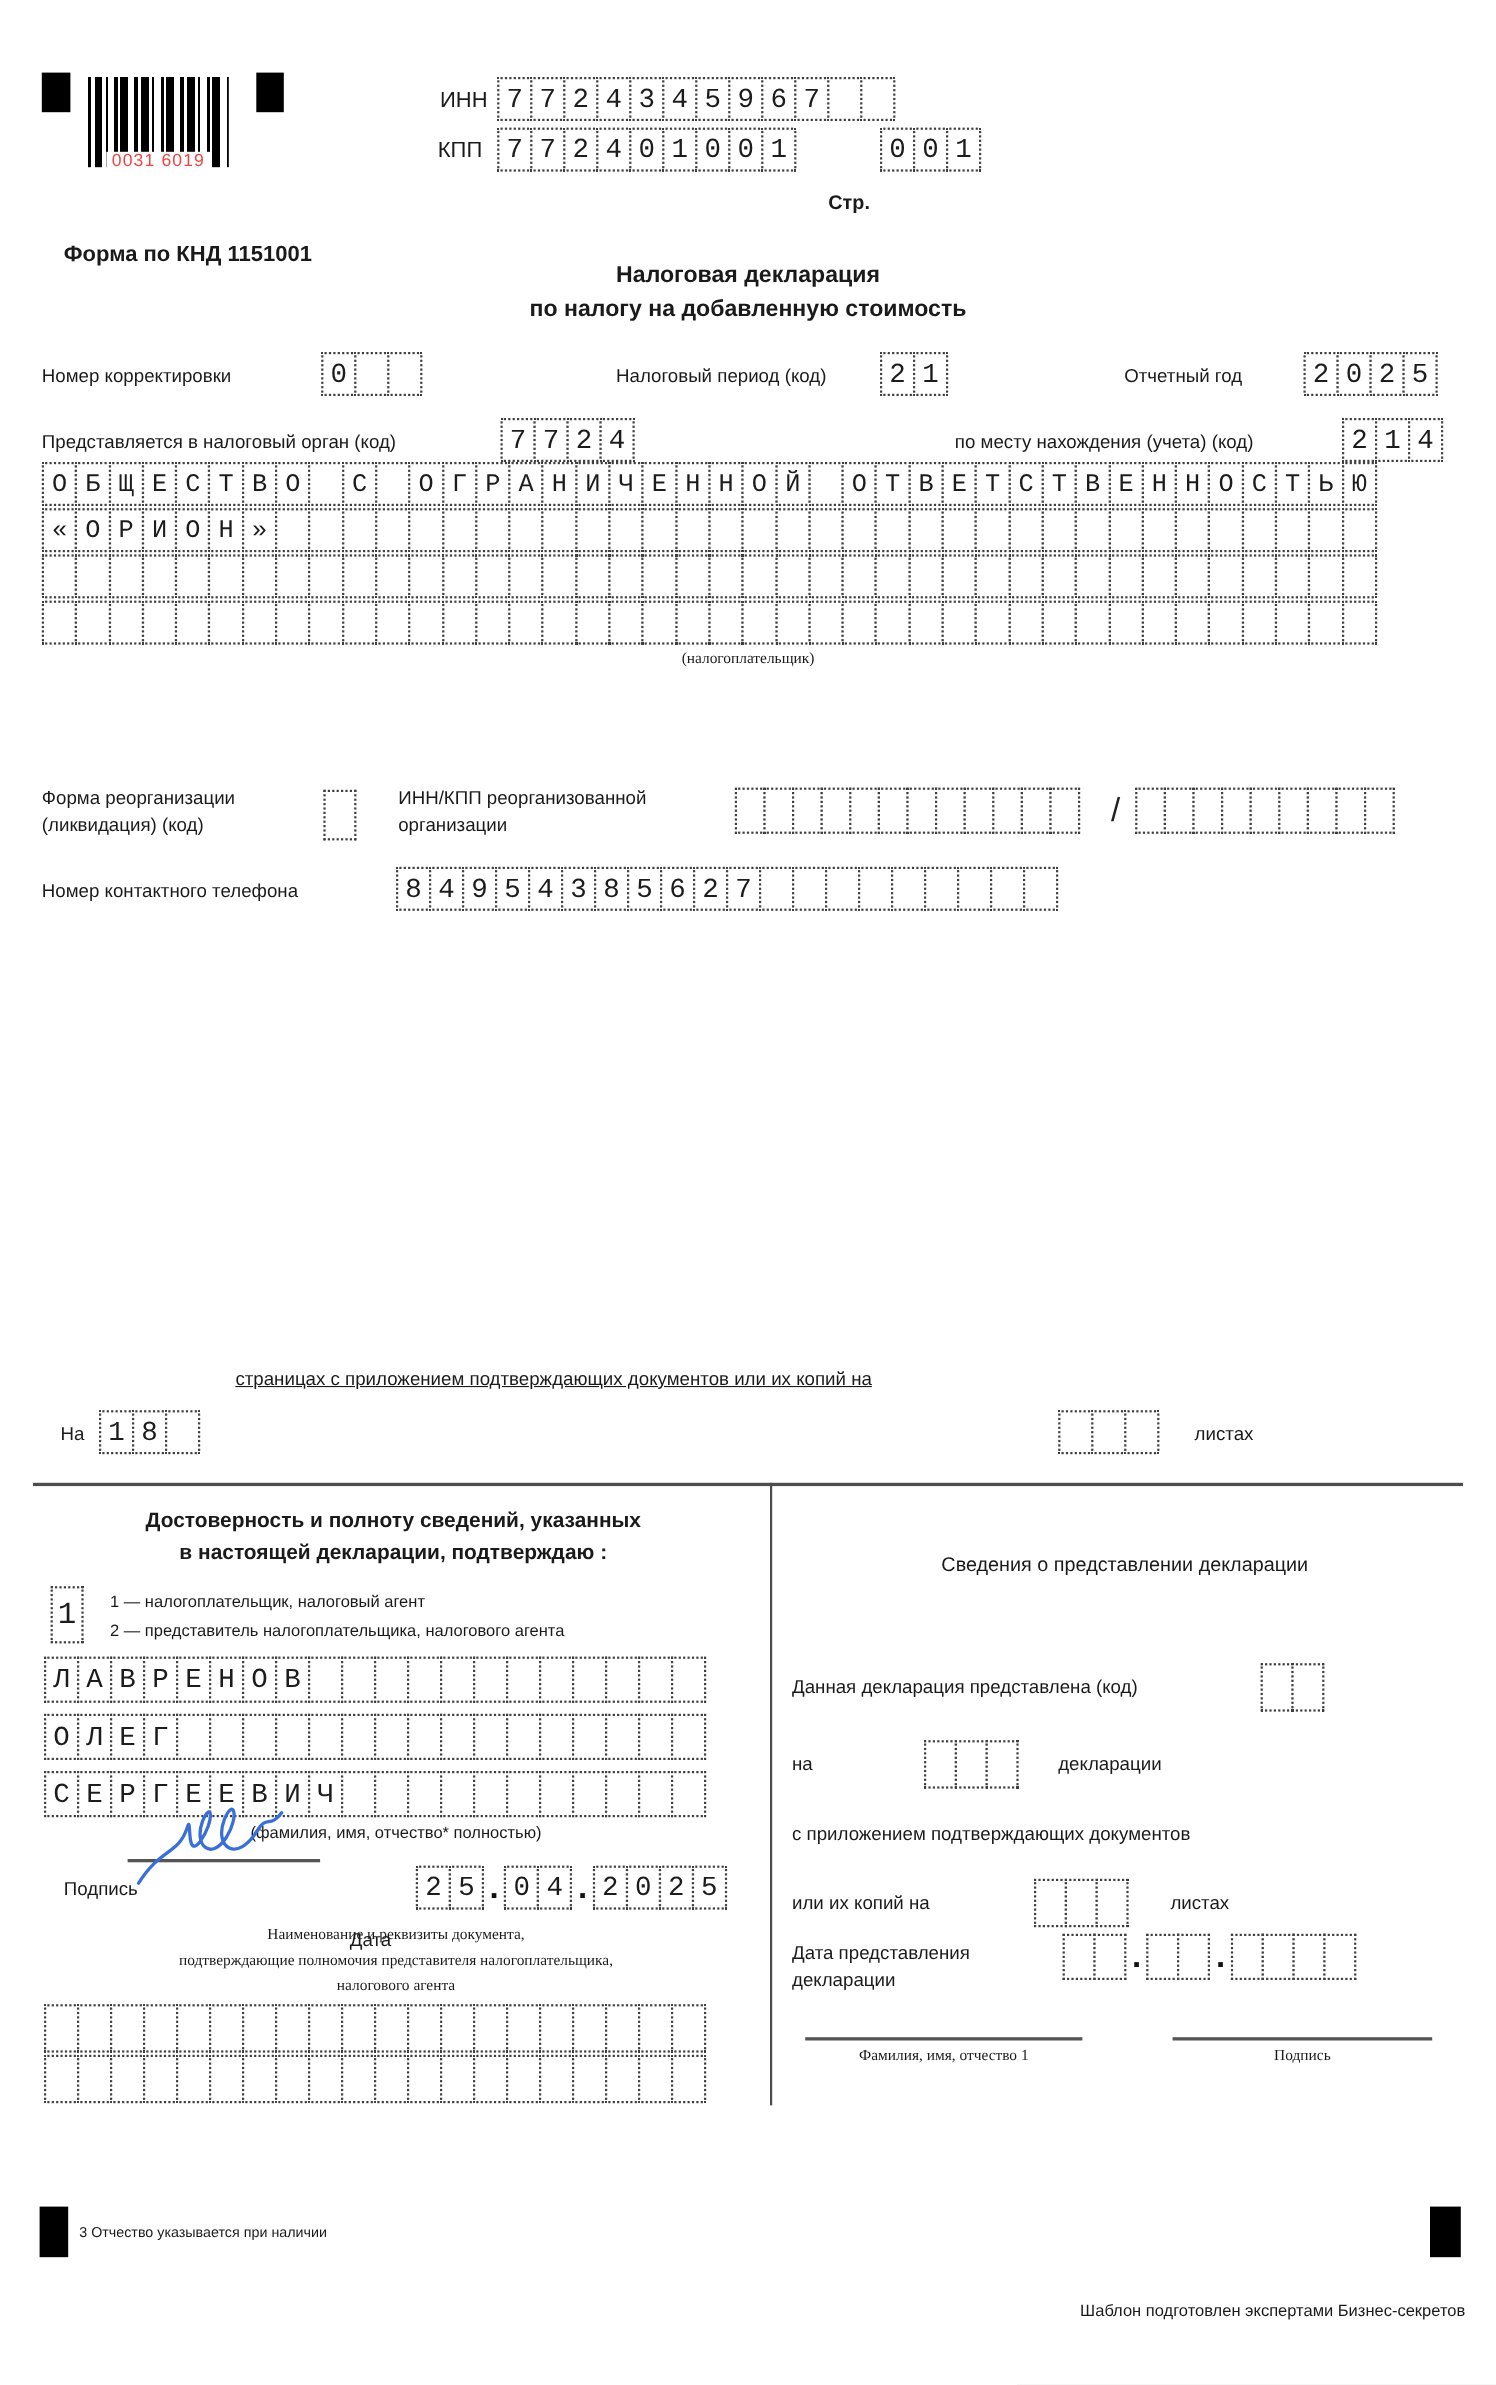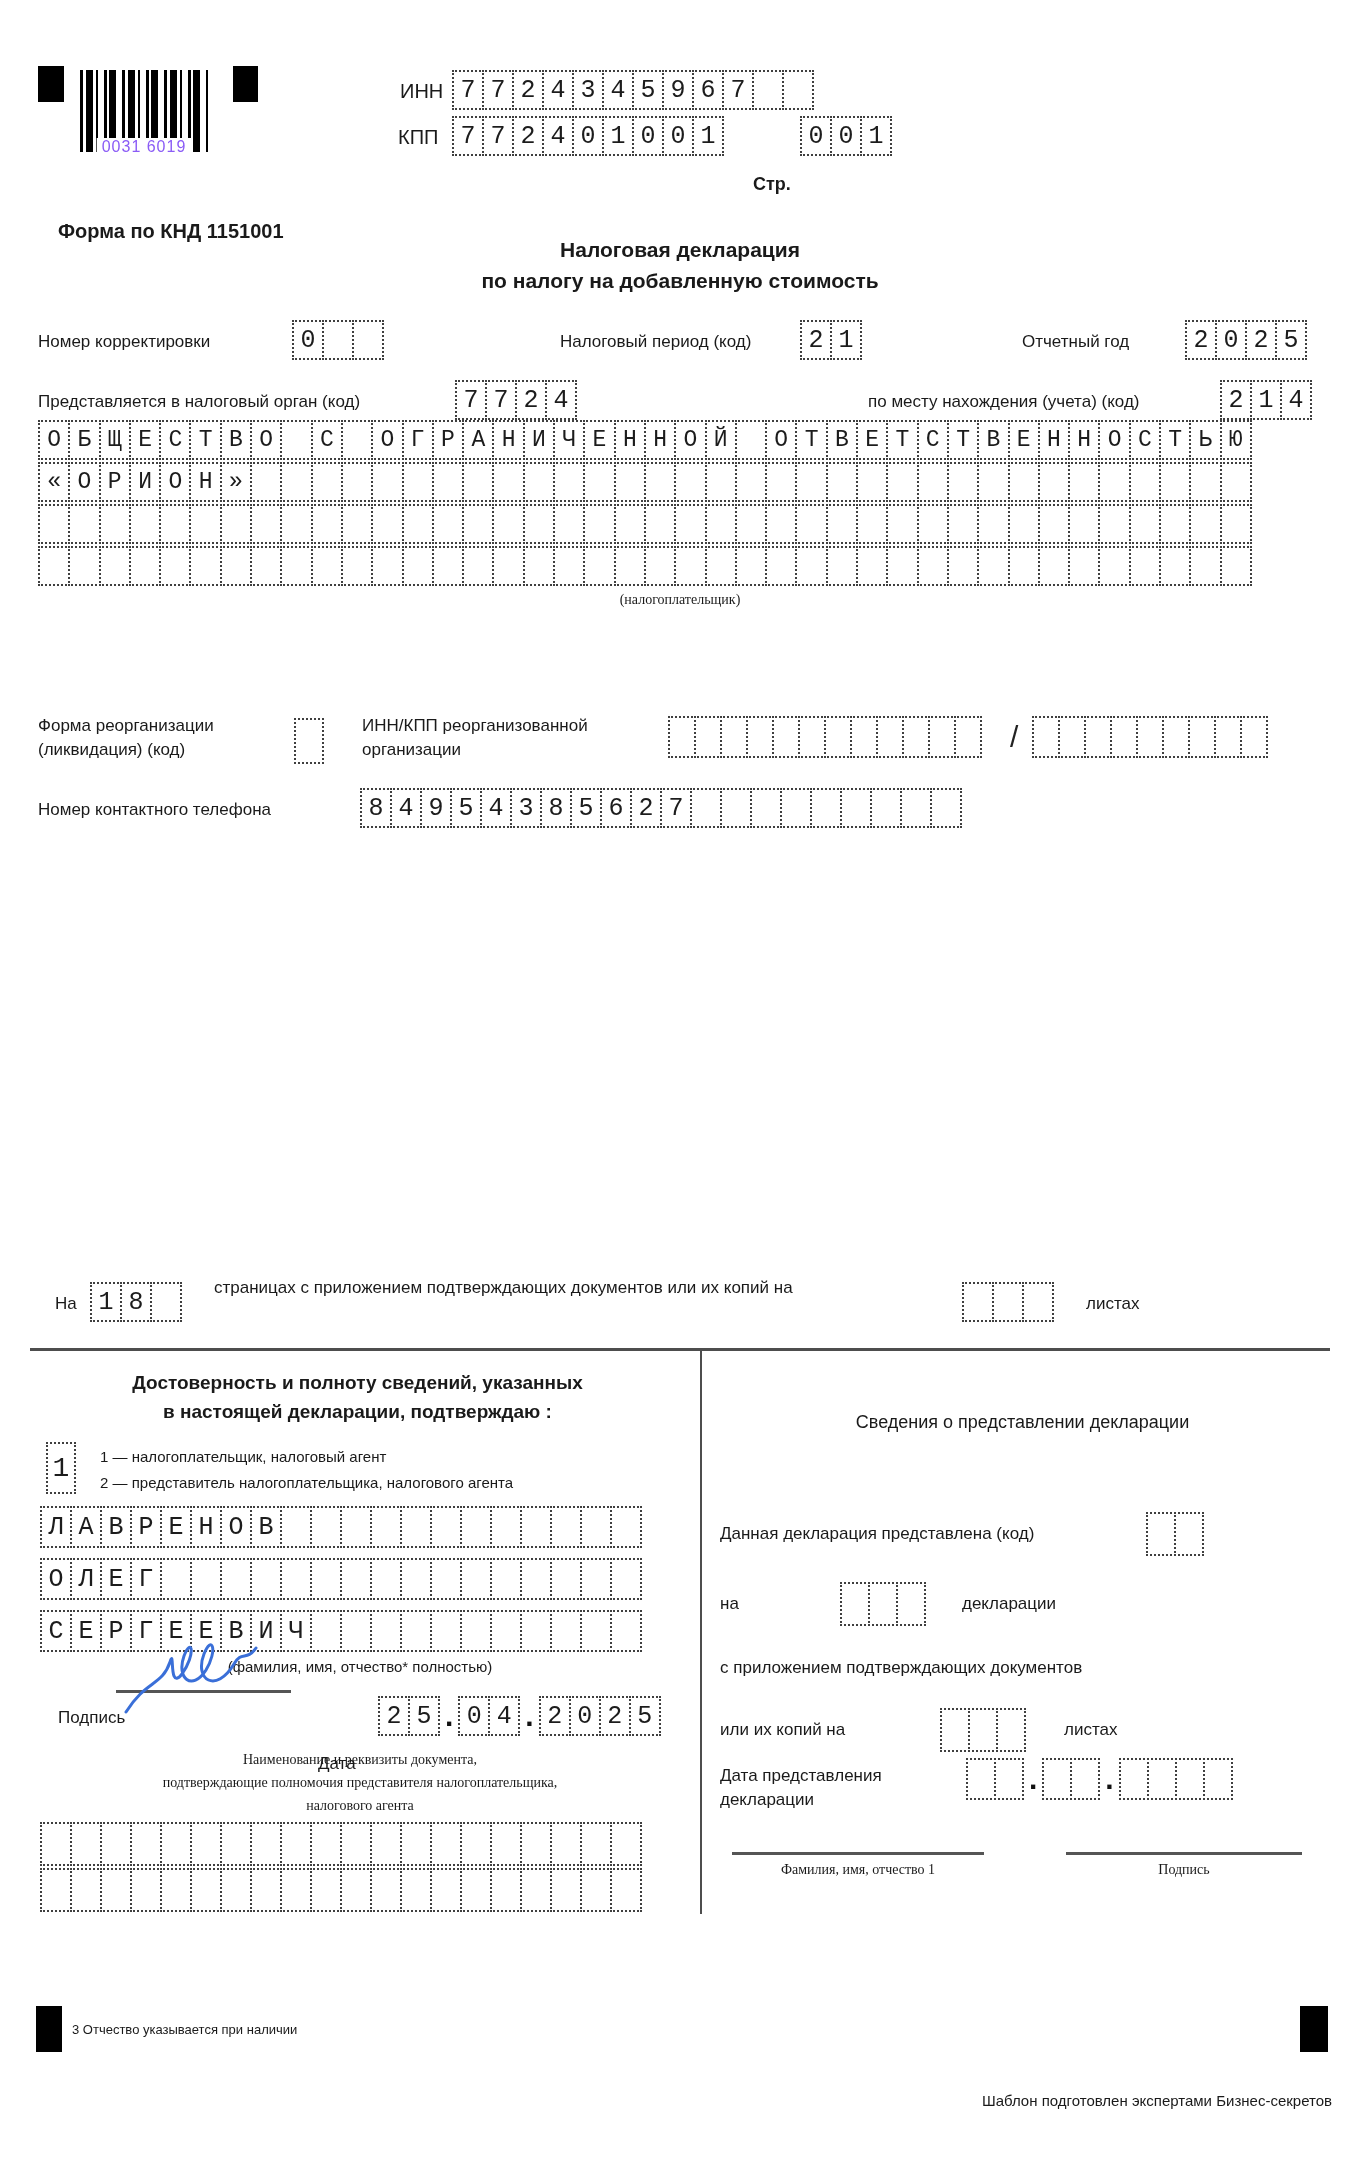--- a/index.html
+++ b/index.html
@@ -32,21 +32,21 @@
   .barcode{
     position:absolute;left:80px;top:70px;width:128px;height:82px;
     background:repeating-linear-gradient(90deg,
       #000 0 3px,#fff 3px 6px,#000 6px 13px,#fff 13px 16px,
       #000 16px 18px,#fff 18px 24px,#000 24px 27px,#fff 27px 29px,
       #000 29px 36px,#fff 36px 42px);
   }
   .barcode-num{
     position:absolute;left:50%;bottom:-4px;transform:translateX(-50%);
     background:#fff;padding:0 5px;font-size:16px;letter-spacing:1px;white-space:nowrap;
-    font-family:"Liberation Sans",sans-serif;color:#8b5cf6;
+    font-family:"Liberation Sans",sans-serif;color:#ef4444;
   }
   .title-big{font-size:21px;font-weight:bold;line-height:31px;}
   .sec-title{font-size:19px;font-weight:bold;line-height:29px;}
 </style>
 </head>
 <body>
 
 <div class="page">
 
   <div class="blacksq" style="left:38px;top:66px;width:26px;height:36px;"></div>
@@ -357,21 +357,21 @@
       <span class="cell"></span>
       <span class="cell"></span>
     </div>
 
   <div class="abs lbl" style="left:55px;top:1294px;">На</div>
   <div class="abs cells" style="left:90px;top:1282px;">
       <span class="cell">1</span>
       <span class="cell">8</span>
       <span class="cell"></span>
     </div>
-  <div class="abs lbl" style="left:214px;top:1278px;">страницах с приложением подтверждающих документов или их копий на</div>
+  <div class="abs lbl" style="left:214px;top:1244px;text-decoration:underline;">страницах с приложением подтверждающих документов или их копий на</div>
   <div class="abs cells" style="left:962px;top:1282px;">
       <span class="cell"></span>
       <span class="cell"></span>
       <span class="cell"></span>
     </div>
   <div class="abs lbl" style="left:1086px;top:1294px;">листах</div>
 
   <div class="hline" style="left:30px;top:1348px;width:1300px;"></div>
   <div class="vline" style="left:700px;top:1348px;height:566px;"></div>
 

